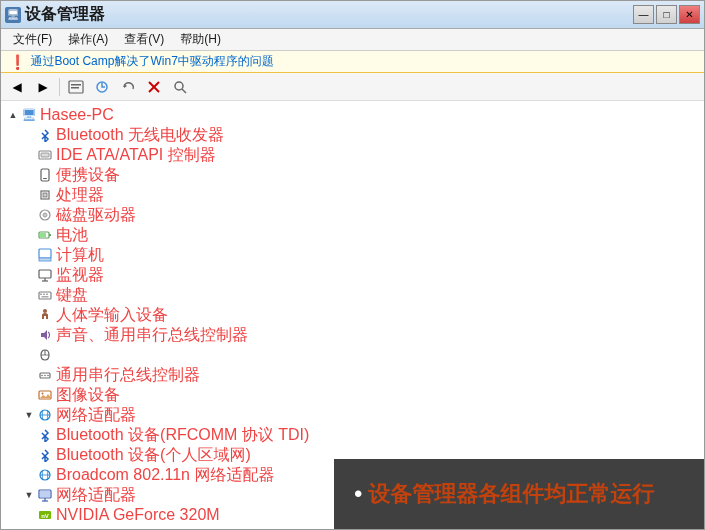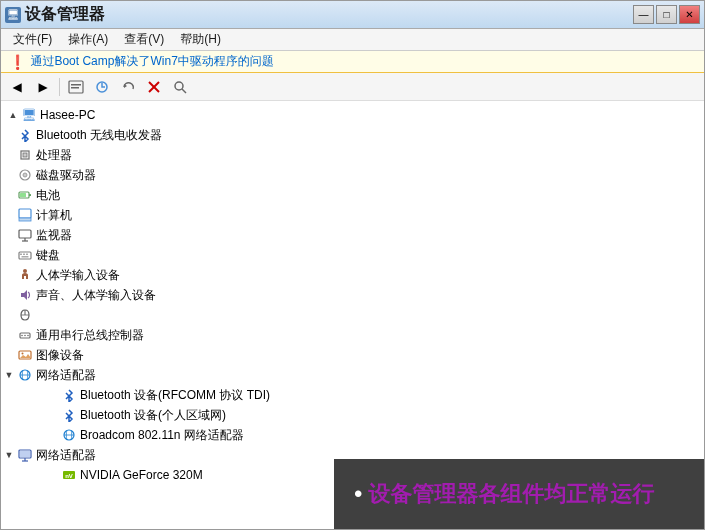--- a/index.html
+++ b/index.html
@@ -161,22 +161,22 @@
     .tree-item {
       display: flex;
       align-items: center;
       height: 20px;
       cursor: pointer;
       padding-right: 4px;
       white-space: nowrap;
     }
 
     .tree-indent-0 { padding-left: 4px; }
-    .tree-indent-1 { }
-    .tree-indent-2 { padding-left: 44px; text-align: center; }
+    .tree-indent-1 { padding-left: 20px; }
+    .tree-indent-2 { padding-left: 20px; text-align: center; }
 
     .expand-icon {
       width: 16px;
       height: 16px;
       display: inline-flex;
       align-items: center;
       justify-content: center;
       font-size: 9px;
       color: #444;
       flex-shrink: 0;
@@ -185,38 +185,38 @@
       width: 16px;
       height: 16px;
       display: inline-flex;
       align-items: center;
       justify-content: center;
       margin-right: 3px;
       flex-shrink: 0;
       font-size: 12px;
     }
     .item-label {
-      font-size: 12px;
-      color: #000000;
+      font-size: 16px;
+      color: #ef4444;
     }
 
     
     .bottom-overlay {
       position: absolute;
       bottom: 0;
       right: 0;
       width: 370px;
       height: 70px;
       background: rgba(30, 30, 30, 0.85);
       display: flex;
       align-items: center;
       padding: 0 20px;
     }
     .overlay-text {
-      color: #a21caf;
+      color: #c2410c;
       font-size: 22px;
       font-weight: bold;
       font-family: Liberation Mono, monospace;
     }
     .overlay-bullet {
       color: #ffffff;
       font-size: 24px;
       margin-right: 6px;
     }
 
@@ -321,21 +321,41 @@
       <div class="tree-item tree-indent-1">
         <span class="expand-icon">&nbsp;</span>
         <span class="device-icon icon-bt">
           <svg width="14" height="14" viewBox="0 0 14 14">
               <path d="M7 2 L10 5 L7 8 L10 11 L7 14 L7 8 L4 11 M7 8 L4 5" fill="none" stroke="#2060c0" stroke-width="1.5"></path>
             </svg>
         </span>
         <span class="item-label">Bluetooth 无线电收发器</span>
       </div>
 
-
+      <div class="tree-item tree-indent-1">
+        <span class="expand-icon">&nbsp;</span>
+        <span class="device-icon icon-ide">
+          <svg width="14" height="14" viewBox="0 0 14 14">
+              <rect x="1" y="3" width="12" height="8" rx="1" fill="none" stroke="#888" stroke-width="1.2"></rect>
+              <rect x="3" y="5" width="8" height="4" rx="0.5" fill="#ddd" stroke="#888" stroke-width="0.8"></rect>
+            </svg>
+        </span>
+        <span class="item-label">IDE ATA/ATAPI 控制器</span>
+      </div>
+
+      <div class="tree-item tree-indent-1">
+        <span class="expand-icon">&nbsp;</span>
+        <span class="device-icon icon-portable">
+          <svg width="14" height="14" viewBox="0 0 14 14">
+              <rect x="3" y="1" width="8" height="12" rx="1.5" fill="none" stroke="#606060" stroke-width="1.2"></rect>
+              <rect x="5" y="10" width="4" height="1" rx="0.5" fill="#606060"></rect>
+            </svg>
+        </span>
+        <span class="item-label">便携设备</span>
+      </div>
 
       <div class="tree-item tree-indent-1">
         <span class="expand-icon">&nbsp;</span>
         <span class="device-icon icon-cpu">
           <svg width="14" height="14" viewBox="0 0 14 14">
               <rect x="3" y="3" width="8" height="8" fill="none" stroke="#707070" stroke-width="1.2"></rect>
               <rect x="5" y="5" width="4" height="4" fill="#ccc" stroke="#707070" stroke-width="0.8"></rect>
             </svg>
         </span>
         <span class="item-label">处理器</span>
@@ -413,21 +433,21 @@
       </div>
 
       <div class="tree-item tree-indent-1">
         <span class="expand-icon">&nbsp;</span>
         <span class="device-icon icon-audio">
           <svg width="14" height="14" viewBox="0 0 14 14">
               <path d="M3 5 L6 5 L9 2 L9 12 L6 9 L3 9 Z" fill="#8060a0"></path>
               <path d="M10 4 C12 5 12 9 10 10" fill="none" stroke="#8060a0" stroke-width="1.2"></path>
             </svg>
         </span>
-        <span class="item-label">声音、人体学输入设备</span>
+        <span class="item-label">声音、通用串行总线控制器</span>
       </div>
 
       <div class="tree-item tree-indent-1">
         <span class="expand-icon">&nbsp;</span>
         <span class="device-icon icon-mouse">
           <svg width="14" height="14" viewBox="0 0 14 14">
               <path d="M7 2 C4.5 2 3 4 3 7 C3 10 4.5 12 7 12 C9.5 12 11 10 11 7 C11 4 9.5 2 7 2 Z" fill="none" stroke="#606060" stroke-width="1.2"></path>
               <line x1="7" y1="2" x2="7" y2="7" stroke="#606060" stroke-width="1"></line>
               <line x1="3" y1="7" x2="11" y2="7" stroke="#606060" stroke-width="0.8"></line>
             </svg>

